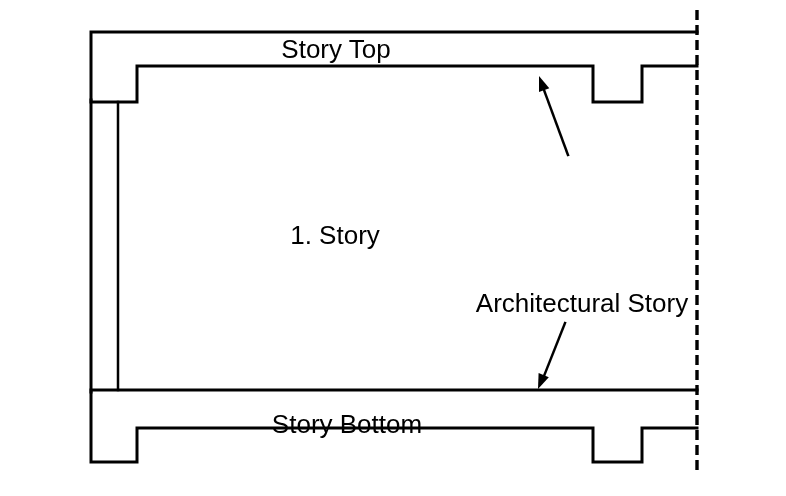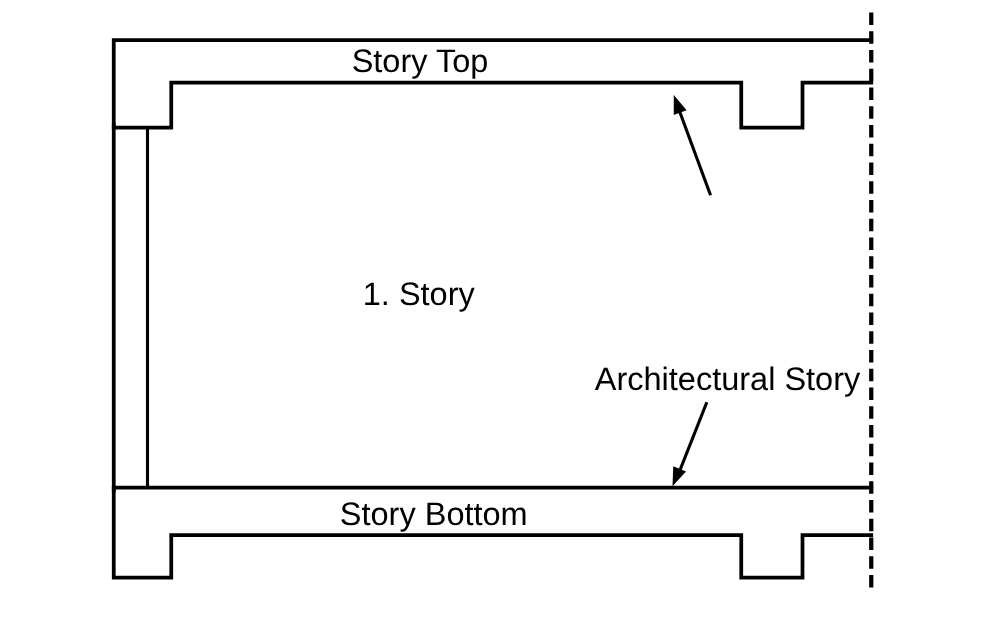--- a/index.html
+++ b/index.html
@@ -48,20 +48,20 @@
 
     <line x1="568" y1="155" x2="544" y2="90" stroke-width="2.5"></line>
     <polygon points="539,76 549.3,88.2 539.0,92.0" fill="#000000" stroke="none"></polygon>
 
     <line x1="565" y1="323" x2="544" y2="376" stroke-width="2.5"></line>
     <polygon points="538,389 538.6,373.0 548.8,377.2" fill="#000000" stroke="none"></polygon>
   </svg>
 
   <div class="label" style="left:336px; top:49px;">Story Top</div>
 
-  <div class="label" style="left:347px; top:411px;">Story Bottom</div>
+  <div class="label" style="left:347px; top:424px;">Story Bottom</div>
 
   <div class="label" style="left:335px; top:235px;">1. Story</div>
 
 
   <div class="label" style="left:582px; top:303px;">Architectural Story</div>
 
 </div>
 
 </body></html>

